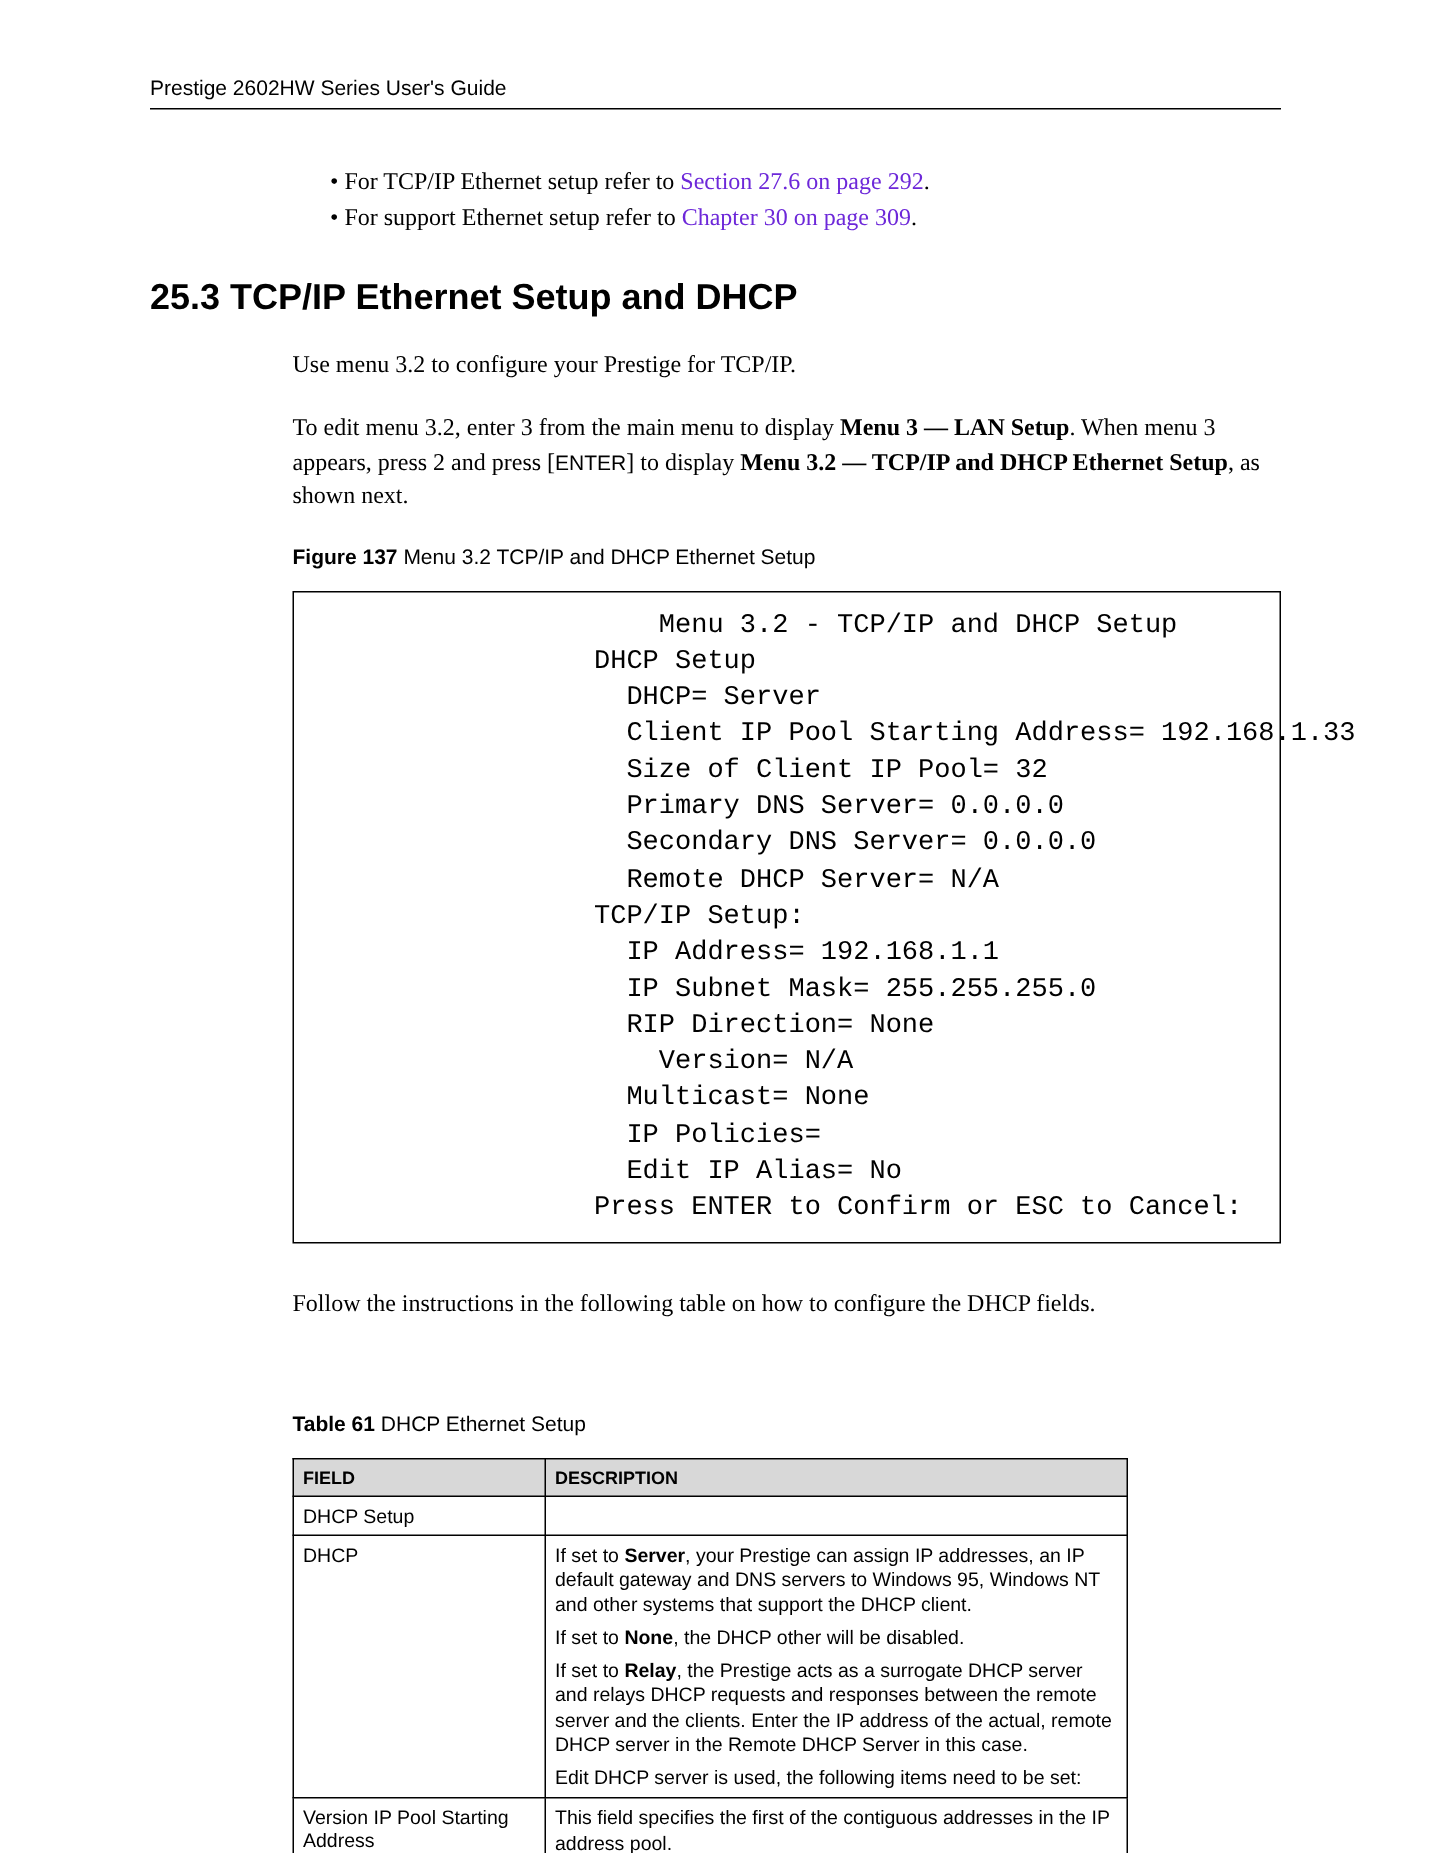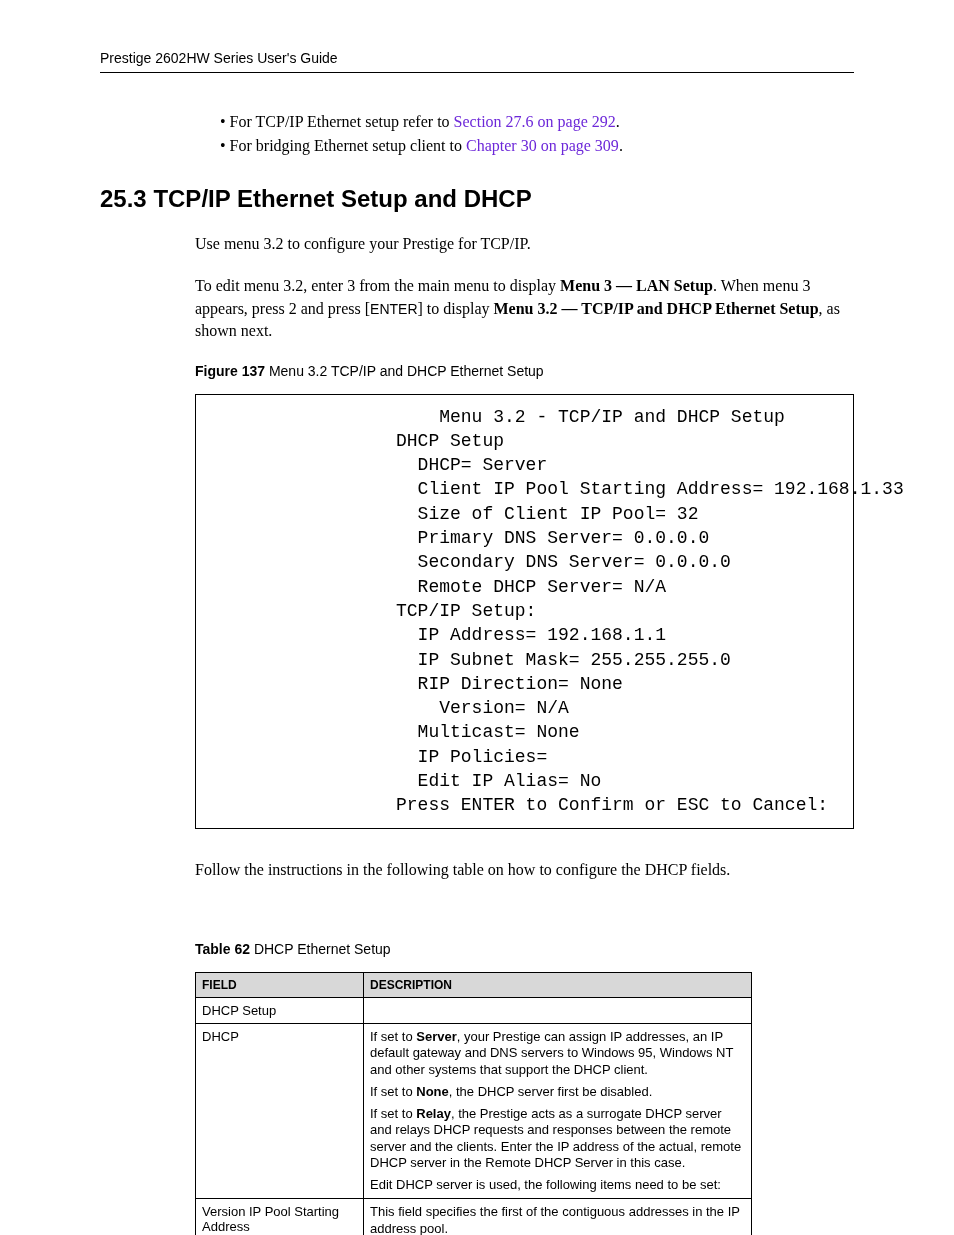--- a/index.html
+++ b/index.html
@@ -102,21 +102,21 @@
 </head>
 <body>
 
 <div class="header-line">Prestige 2602HW Series User's Guide</div>
 
 <ul class="bullets">
   <li>
     <span>For TCP/IP Ethernet setup refer to </span><span class="link">Section 27.6 on page 292</span><span>.</span>
   </li>
   <li>
-    <span>For bridging Ethernet setup client to </span><span class="link">Chapter 30 on page 309</span><span>.</span>
+    <span>For support Ethernet setup refer to </span><span class="link">Chapter 30 on page 309</span><span>.</span>
   </li>
 </ul>
 
 <h2 class="section">25.3  TCP/IP Ethernet Setup and DHCP</h2>
 
 <div class="body-text">Use menu 3.2 to configure your Prestige for TCP/IP.</div>
 
 <div class="body-text">
   <span>To edit menu 3.2, enter 3 from the main menu to display </span><span class="bold">Menu 3 — LAN Setup</span><span>. When menu 3 appears, press 2 and press [</span><span class="smallcaps">ENTER</span><span>] to display </span><span class="bold">Menu 3.2 — TCP/IP and DHCP Ethernet Setup</span><span>, as shown next.</span>
 </div>
@@ -141,38 +141,38 @@
   Multicast= None
   IP Policies=
   Edit IP Alias= No
 Press ENTER to Confirm or ESC to Cancel:</div>
 
 <div class="body-text">Follow the instructions in the following table on how to configure the DHCP fields.</div>
 
 <div style="height:30px"></div>
 
 <div class="tbl-caption">
-  <span class="tblnum">Table 62</span><span>   DHCP Ethernet Setup</span>
+  <span class="tblnum">Table 61</span><span>   DHCP Ethernet Setup</span>
 </div>
 
 <table class="dhcp">
   <tbody>
       <tr>
     <th class="fieldcol">Field</th>
     <th>Description</th>
   </tr>
   <tr>
     <td>DHCP Setup</td>
     <td></td>
   </tr>
   <tr>
     <td>DHCP</td>
     <td>
       <p><span>If set to </span><span class="bold">Server</span><span>, your Prestige can assign IP addresses, an IP default gateway and DNS servers to Windows 95, Windows NT and other systems that support the DHCP client.</span></p>
-      <p><span>If set to </span><span class="bold">None</span><span>, the DHCP server first be disabled.</span></p>
+      <p><span>If set to </span><span class="bold">None</span><span>, the DHCP other will be disabled.</span></p>
       <p><span>If set to </span><span class="bold">Relay</span><span>, the Prestige acts as a surrogate DHCP server and relays DHCP requests and responses between the remote server and the clients. Enter the IP address of the actual, remote DHCP server in the Remote DHCP Server in this case.</span></p>
       <p>Edit DHCP server is used, the following items need to be set:</p>
     </td>
   </tr>
   <tr>
     <td>Version IP Pool Starting Address</td>
     <td>
           <p>This field specifies the first of the contiguous addresses in the IP address pool.</p>
         </td>
   </tr>

